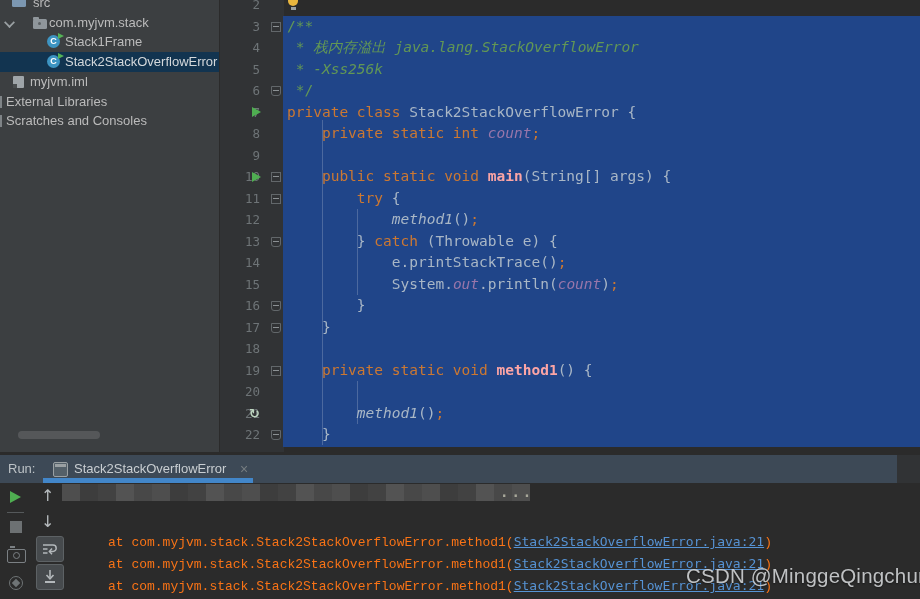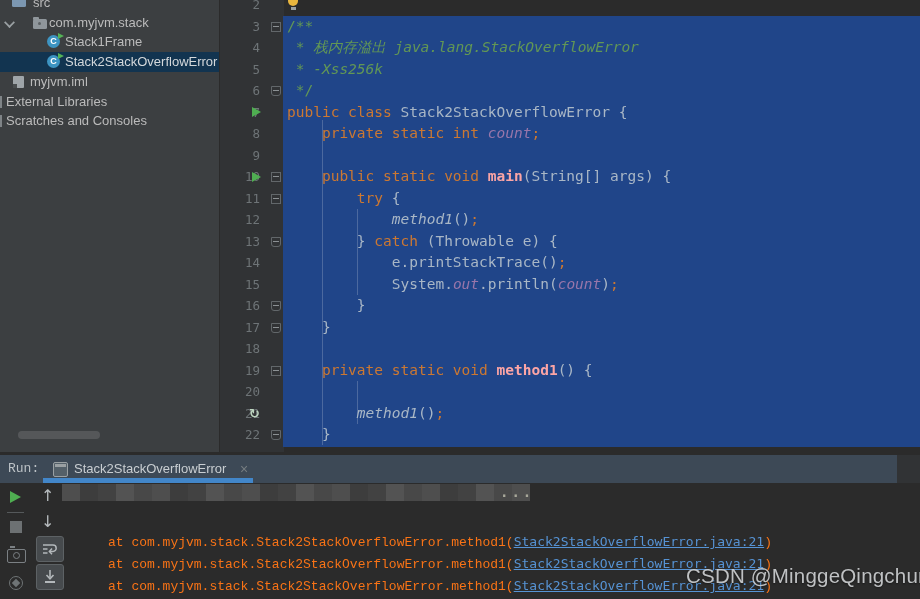--- a/index.html
+++ b/index.html
@@ -57,21 +57,21 @@
   .g-rec{position:absolute;left:30px;top:0;color:#bdd5bf;font:bold 13px/21.5px "DejaVu Sans",sans-serif;}
   .g-bulb{position:absolute;left:69px;top:2px;width:10px;height:10px;background:#e9b63e;border-radius:50%;}
   .g-bulb::after{content:"";position:absolute;left:2.5px;top:11px;width:5px;height:3px;background:#9aa0a2;}
   .fold{position:absolute;left:52px;top:6px;width:8px;height:8px;border:1px solid #62676a;background:rgba(49,51,53,.55);}
   .fold.end{border-radius:0 0 3px 3px;}
   .fold::after{content:"";position:absolute;left:1px;top:3px;width:6px;height:1px;background:#8b9093;}
 
   
   .run-header{position:absolute;left:0;top:455px;width:897px;height:28px;background:#3d4956;}
   .run-header-corner{position:absolute;left:897px;top:455px;width:23px;height:28px;background:#313335;}
-  .run-label{position:absolute;left:8px;top:455px;height:28px;line-height:28px;color:#bcc2c6;font-size:13px;font-family:Liberation Mono, monospace;}
+  .run-label{position:absolute;left:8px;top:455px;height:28px;line-height:28px;color:#bcc2c6;font-size:13px;}
   .run-tab{position:absolute;left:43px;top:455px;width:212px;height:28px;}
   .tab-icon{position:absolute;left:10px;top:7px;width:13px;height:13px;border:1px solid #9aa0a3;border-radius:2px;background:#546069;}
   .tab-icon::before{content:"";position:absolute;left:1px;top:1px;right:1px;height:3px;background:#9aa0a3;}
   .tab-title{position:absolute;left:31px;top:0;line-height:28px;color:#c9ced2;font-size:13px;white-space:nowrap;}
   .tab-close{position:absolute;left:197px;top:0;line-height:28px;color:#767d80;font-size:14px;}
   .tab-underline{position:absolute;left:43px;top:478px;width:210px;height:5px;background:#4286c9;}
 
   .rtb{position:absolute;top:483px;width:33px;height:116px;}
   .rtb1{left:0;} .rtb2{left:33px;}
   .ic-play{position:absolute;left:10px;top:8px;width:0;height:0;
@@ -155,21 +155,21 @@
     <div class="selection"></div>
     <div class="guide" style="left:103px;top:120px;height:325px;"></div>
     <div class="guide" style="left:138px;top:209px;height:86px;"></div>
     <div class="guide" style="left:138px;top:381px;height:43px;"></div>
     <div id="editor-rows">
         <div class="code-line" style="top: -6px;"><span class="ln">2</span><span class="g-bulb"></span><span class="code-text"></span></div>
         <div class="code-line" style="top: 15.5px;"><span class="ln">3</span><span class="fold"></span><span class="code-text"><span class="sg-c">/**</span></span></div>
         <div class="code-line" style="top: 37px;"><span class="ln">4</span><span class="code-text"><span class="sg-ci"> * 栈内存溢出 java.lang.StackOverflowError</span></span></div>
         <div class="code-line" style="top: 58.5px;"><span class="ln">5</span><span class="code-text"><span class="sg-ci"> * -Xss256k</span></span></div>
         <div class="code-line" style="top: 80px;"><span class="ln">6</span><span class="fold end"></span><span class="code-text"><span class="sg-c"> */</span></span></div>
-        <div class="code-line" style="top: 101.5px;"><span class="ln">7</span><span class="g-run"></span><span class="code-text"><span class="sg-k">public class </span><span class="sg-t">Stack2StackOverflowError {</span></span></div>
+        <div class="code-line" style="top: 101.5px;"><span class="ln">7</span><span class="g-run"></span><span class="code-text"><span class="sg-k">private class </span><span class="sg-t">Stack2StackOverflowError {</span></span></div>
         <div class="code-line" style="top: 123px;"><span class="ln">8</span><span class="code-text"><span class="sg-k">    private static int </span><span class="sg-f">count</span><span class="sg-s">;</span></span></div>
         <div class="code-line" style="top: 144.5px;"><span class="ln">9</span><span class="code-text"></span></div>
         <div class="code-line" style="top: 166px;"><span class="ln">10</span><span class="g-run"></span><span class="fold"></span><span class="code-text"><span class="sg-k">    public static void </span><span class="sg-m">main</span><span class="sg-t">(String[] args) {</span></span></div>
         <div class="code-line" style="top: 187.5px;"><span class="ln">11</span><span class="fold"></span><span class="code-text"><span class="sg-k">        try</span><span class="sg-t"> {</span></span></div>
         <div class="code-line" style="top: 209px;"><span class="ln">12</span><span class="code-text"><span class="sg-i">            method1</span><span class="sg-t">()</span><span class="sg-s">;</span></span></div>
         <div class="code-line" style="top: 230.5px;"><span class="ln">13</span><span class="fold end"></span><span class="code-text"><span class="sg-t">        } </span><span class="sg-k">catch</span><span class="sg-t"> (Throwable e) {</span></span></div>
         <div class="code-line" style="top: 252px;"><span class="ln">14</span><span class="code-text"><span class="sg-t">            e.printStackTrace()</span><span class="sg-s">;</span></span></div>
         <div class="code-line" style="top: 273.5px;"><span class="ln">15</span><span class="code-text"><span class="sg-t">            System.</span><span class="sg-f">out</span><span class="sg-t">.println(</span><span class="sg-f">count</span><span class="sg-t">)</span><span class="sg-s">;</span></span></div>
         <div class="code-line" style="top: 295px;"><span class="ln">16</span><span class="fold end"></span><span class="code-text"><span class="sg-t">        }</span></span></div>
         <div class="code-line" style="top: 316.5px;"><span class="ln">17</span><span class="fold end"></span><span class="code-text"><span class="sg-t">    }</span></span></div>

